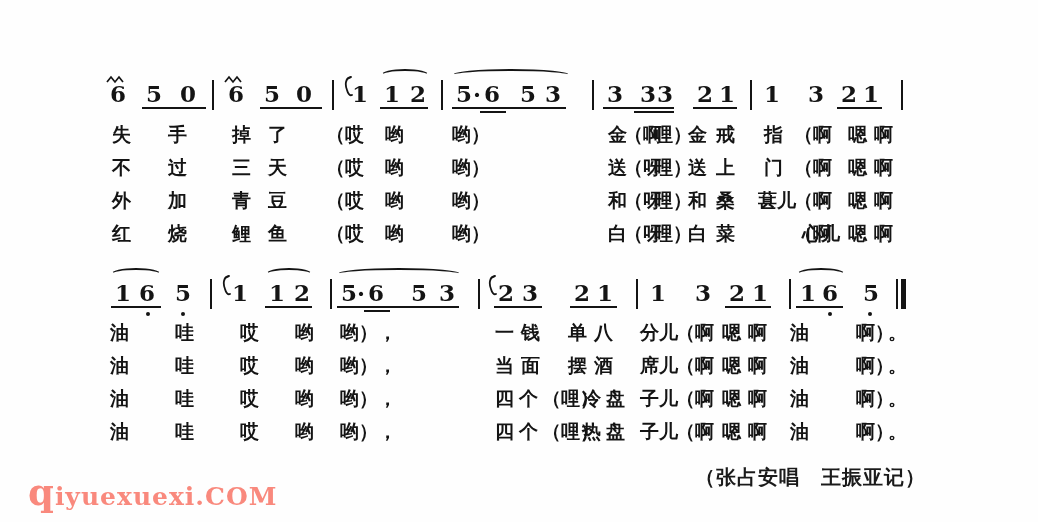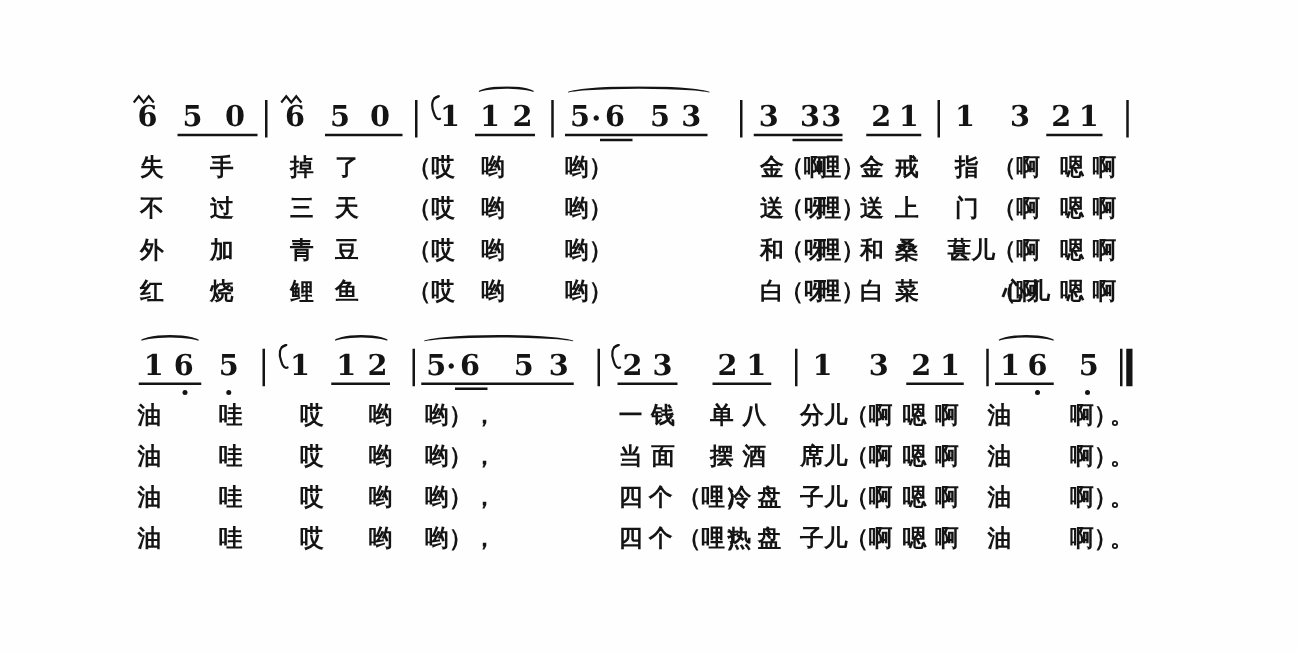--- a/index.html
+++ b/index.html
@@ -269,13 +269,15 @@
         <span class="lyr" style="left: 606px; top: 421px;">盘</span>
         <span class="lyr" style="left: 640px; top: 421px;">子儿</span>
         <span class="lyr" style="left: 676px; top: 421px;">（啊</span>
         <span class="lyr" style="left: 722px; top: 421px;">嗯</span>
         <span class="lyr" style="left: 748px; top: 421px;">啊</span>
         <span class="lyr" style="left: 790px; top: 421px;">油</span>
         <span class="lyr" style="left: 856px; top: 421px;">啊）</span>
         <span class="lyr" style="left: 888px; top: 421px;">。</span>
       </div>
     </div>
+  <div id="watermark" style="color: rgb(249, 137, 125);">qiyuexuexi.COM</div>
+  <div id="attribution">（张占安唱　王振亚记）</div>
 </div>
 
 </body></html>

